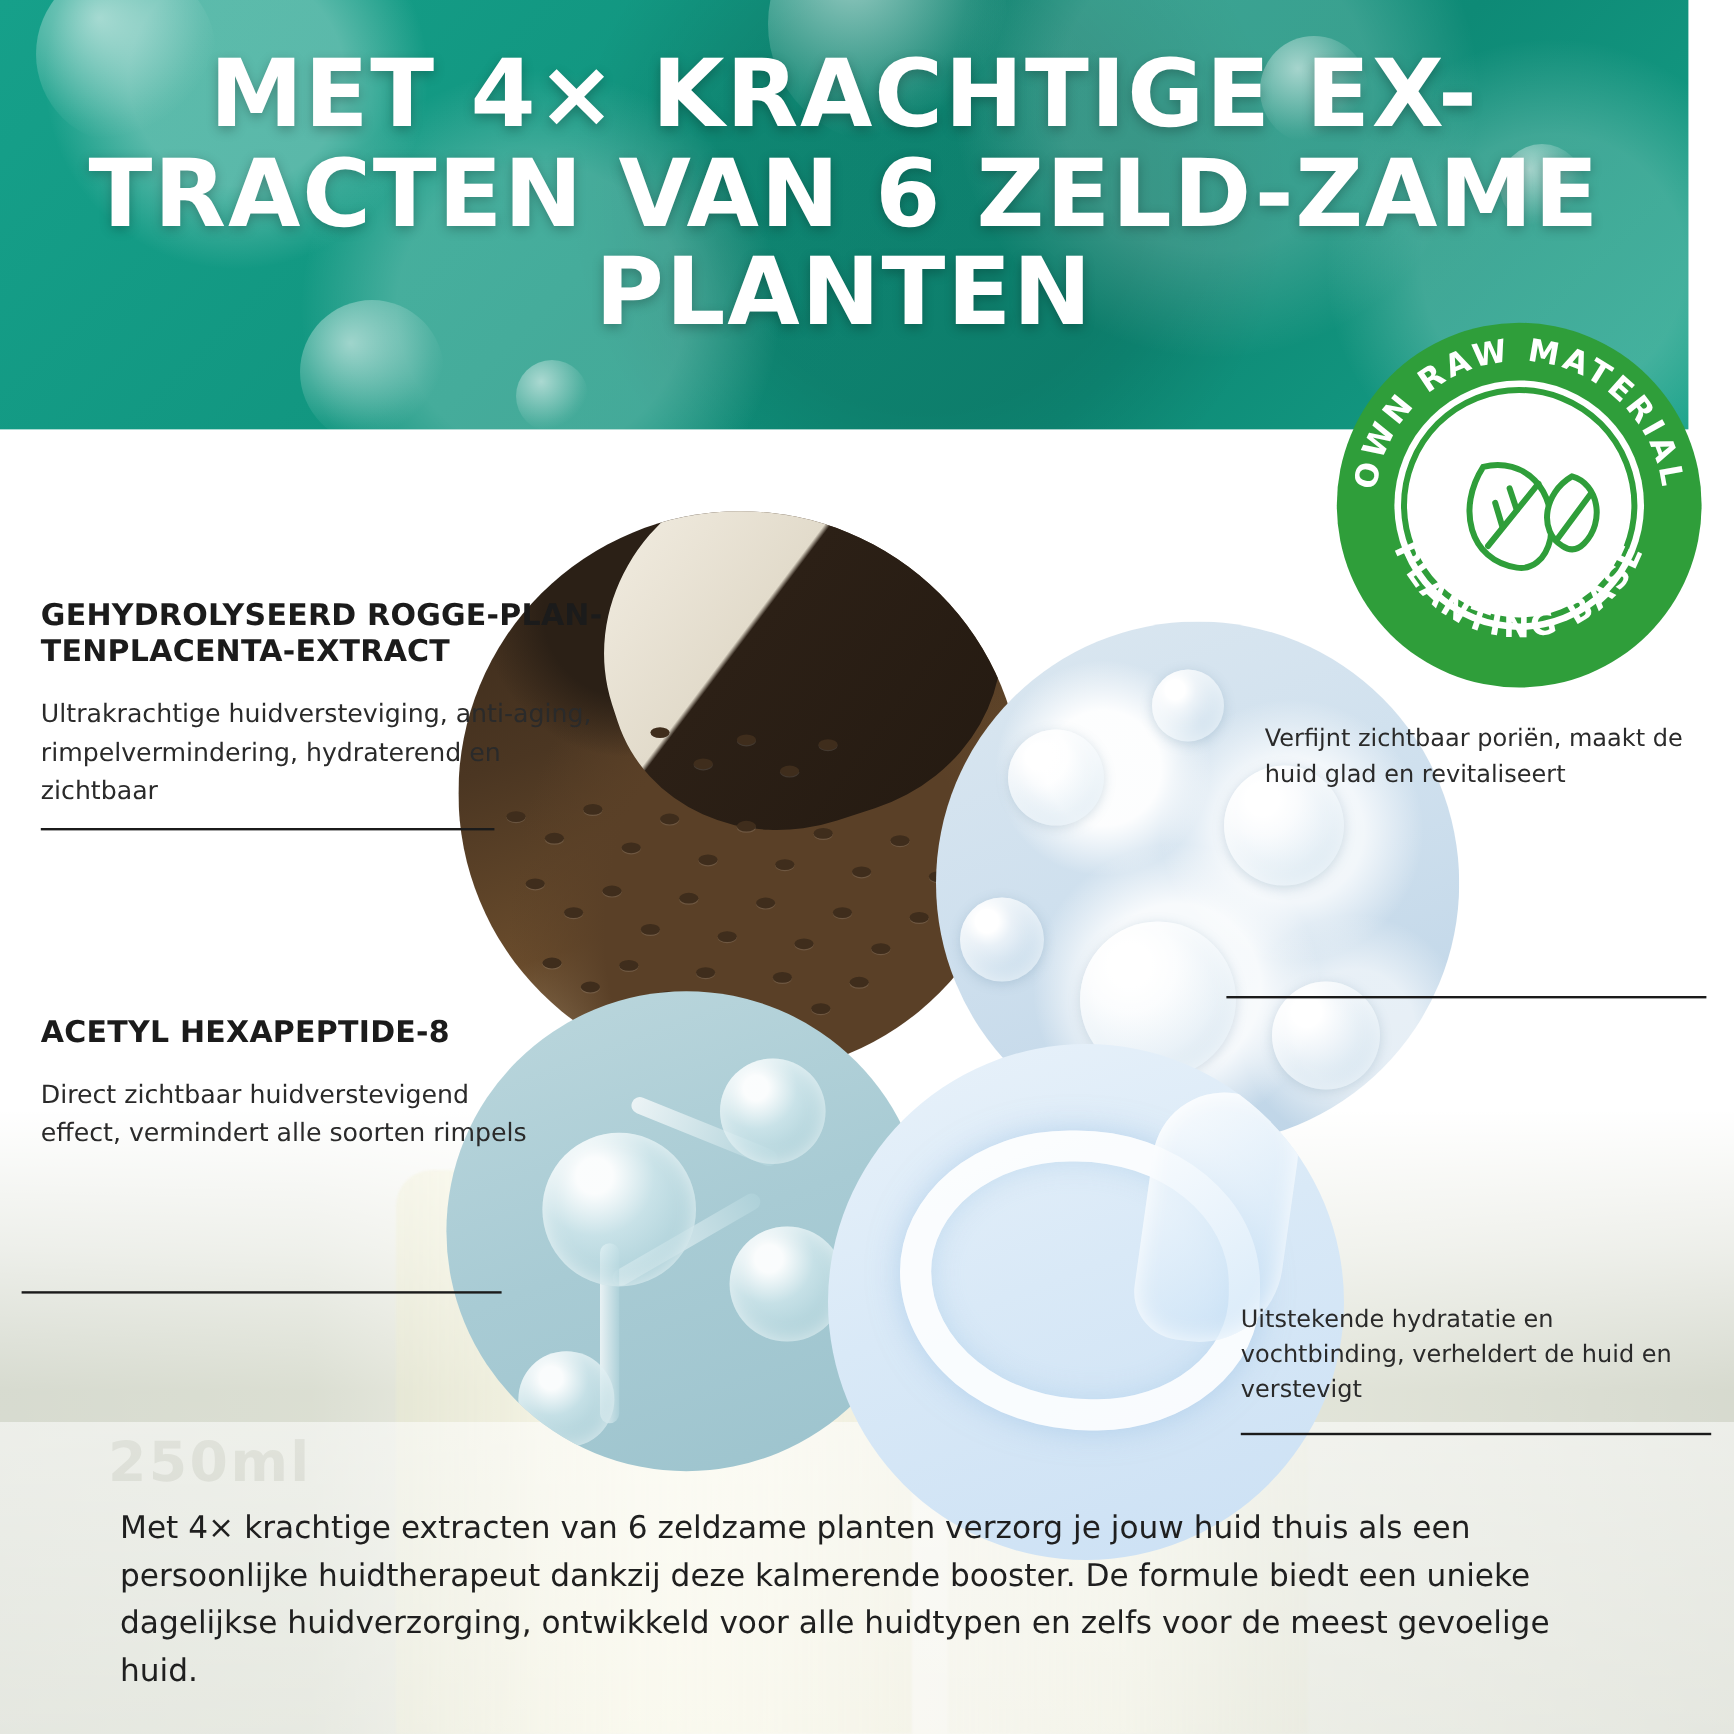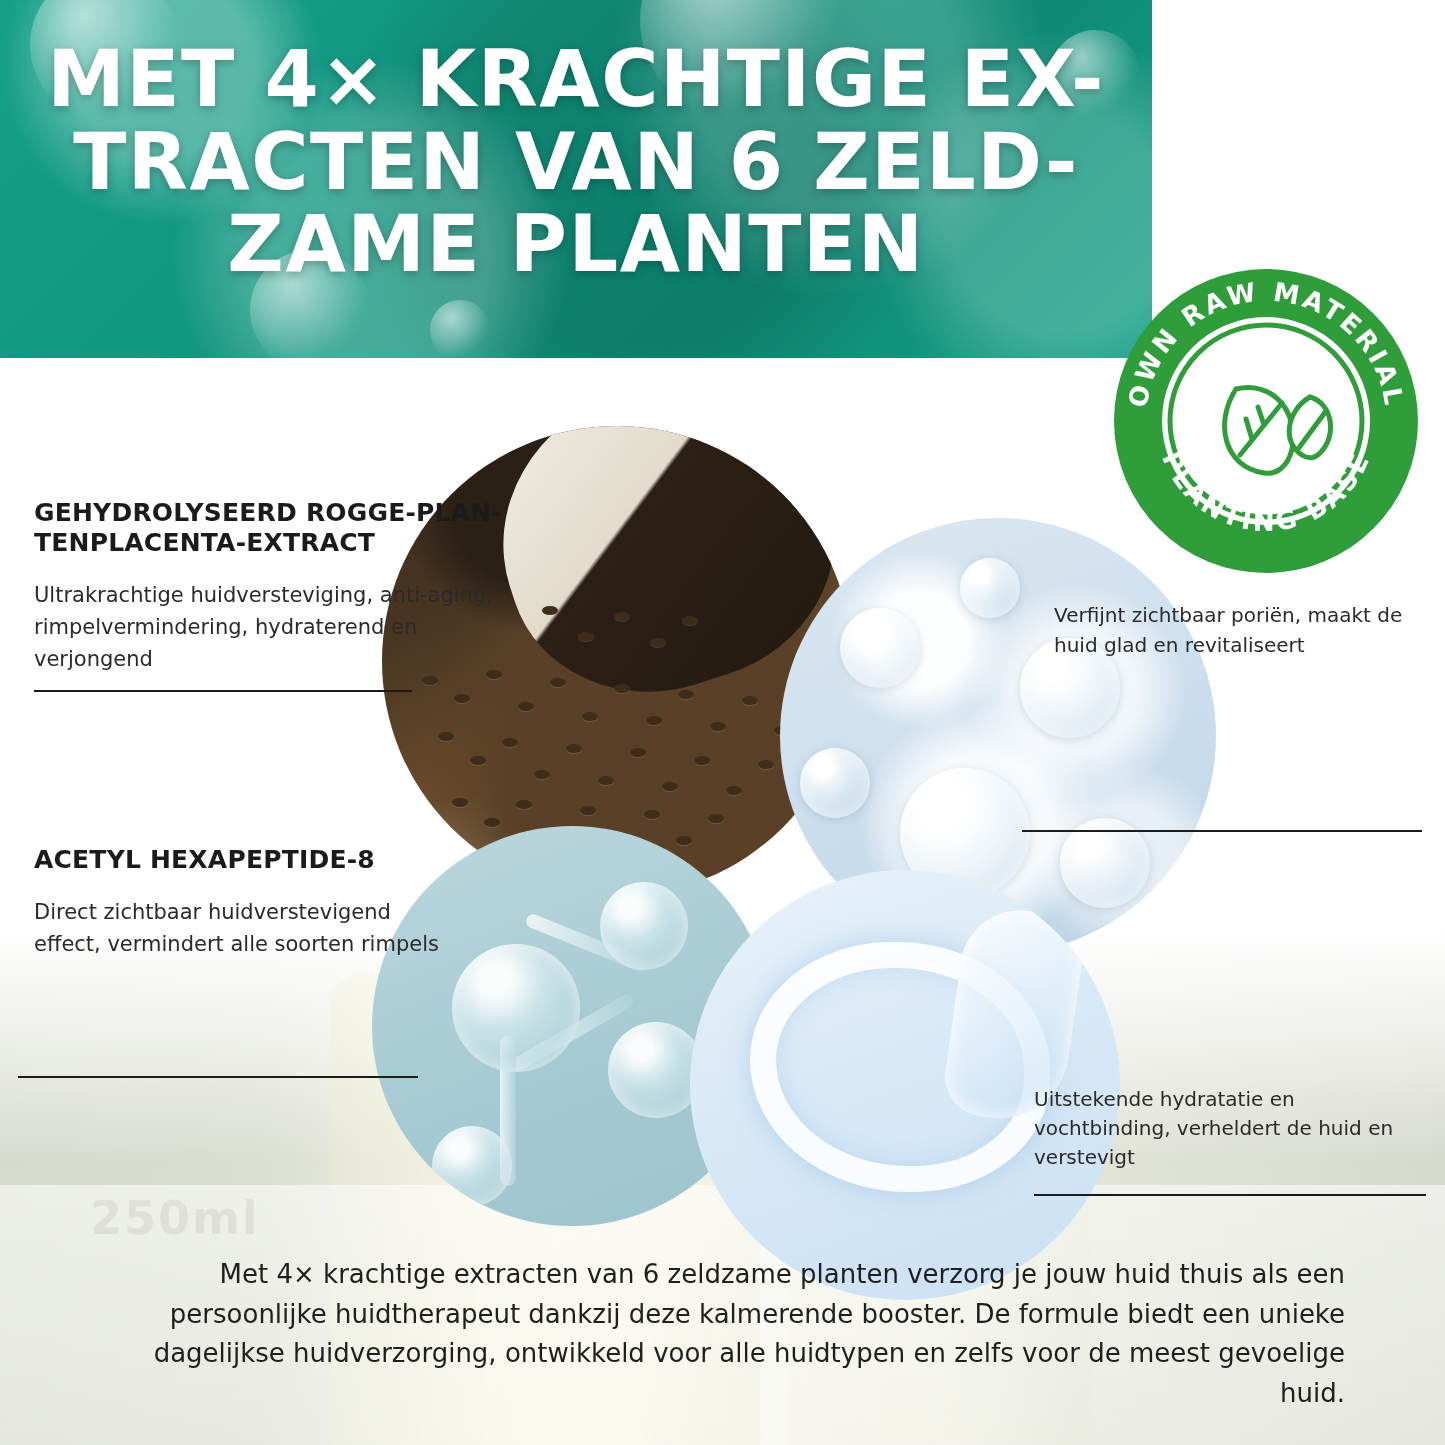--- a/index.html
+++ b/index.html
@@ -11,21 +11,21 @@
   }
   .page {
     position: relative;
     width: 1445px; height: 1445px;
     overflow: hidden;
   }
 
   
   .header {
     position: absolute; left: 0; top: 0;
-    width: 1152px; height: 358px;
+    width: 1407px; height: 358px;
     background:
       radial-gradient(circle at 14% 18%, rgba(255,255,255,0.30) 0 90px, rgba(255,255,255,0) 160px),
       radial-gradient(circle at 32% 72%, rgba(255,255,255,0.22) 0 120px, rgba(255,255,255,0) 200px),
       radial-gradient(circle at 72% 22%, rgba(255,255,255,0.18) 0 130px, rgba(255,255,255,0) 220px),
       radial-gradient(circle at 92% 62%, rgba(255,255,255,0.20) 0 110px, rgba(255,255,255,0) 190px),
       radial-gradient(circle at 55% 45%, rgba(0,0,0,0.10) 0 180px, rgba(0,0,0,0) 300px),
       linear-gradient(135deg, #16a08a 0%, #11957f 40%, #0e8a76 70%, #16a188 100%);
     overflow: hidden;
   }
   .header .bubble {
@@ -217,21 +217,21 @@
   .rule-coll    { left: 1034px; top: 1194px; width: 392px; }
 
   .blk-coll h3 { margin-bottom: 8px; }
   .blk-coll p { font-size: 20px; line-height: 1.45; }
   .blk-rogge p { font-size: 20px; line-height: 1.5; margin-top: 10px; }
 
   
   .footer-text {
     position: absolute;
     left: 100px; top: 1255px; width: 1245px;
-    text-align: right;
+    text-align: left;
     font-size: 26px;
     line-height: 1.52;
     color: #1f1f1f;
   }
 </style>
 </head>
 <body>
 
 <div class="page">
 
@@ -340,21 +340,21 @@
     <span class="mol-node" style="left:60px;top:300px;width:80px;height:80px"></span>
   </div>
 
   <div class="circ circ-water">
     <div class="water-ring"></div>
     <div class="water-blob"></div>
   </div>
 
   <div class="block blk-rye">
     <h3>GEHYDROLYSEERD ROGGE-PLAN-TENPLACENTA-EXTRACT</h3>
-    <p>Ultrakrachtige huidversteviging, anti-aging, rimpelvermindering, hydraterend en verjongend</p>
+    <p>Ultrakrachtige huidversteviging, anti-aging, rimpelvermindering, hydraterend en zichtbaar</p>
   </div>
   <div class="rule rule-rye"></div>
 
   <div class="block blk-rogge">
     <p>Verfijnt zichtbaar poriën, maakt de huid glad en revitaliseert</p>
   </div>
   <div class="rule rule-rogge"></div>
 
   <div class="block blk-acetyl">
     <h3>ACETYL HEXAPEPTIDE-8</h3>

